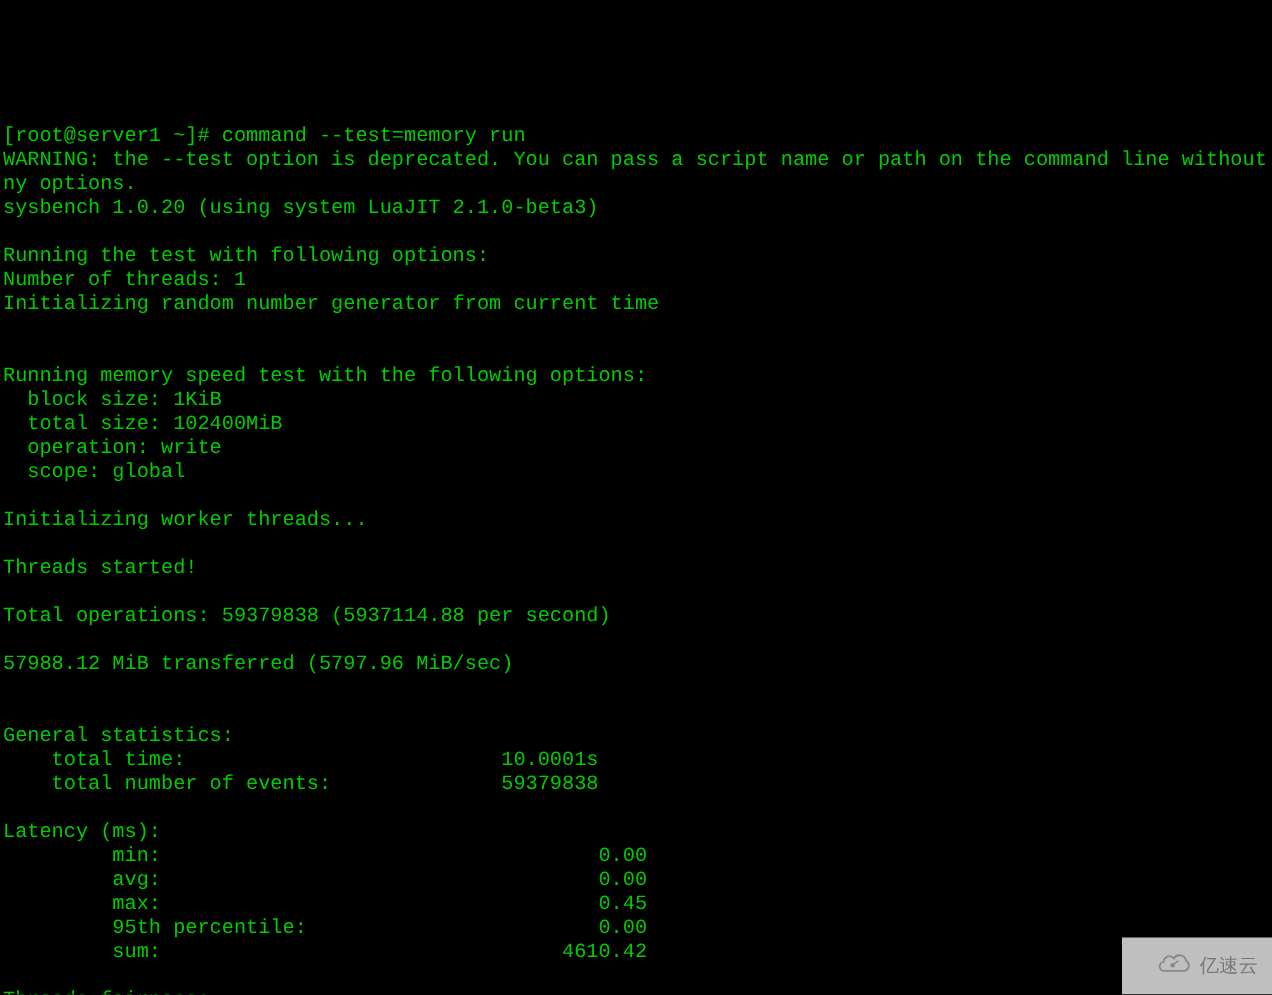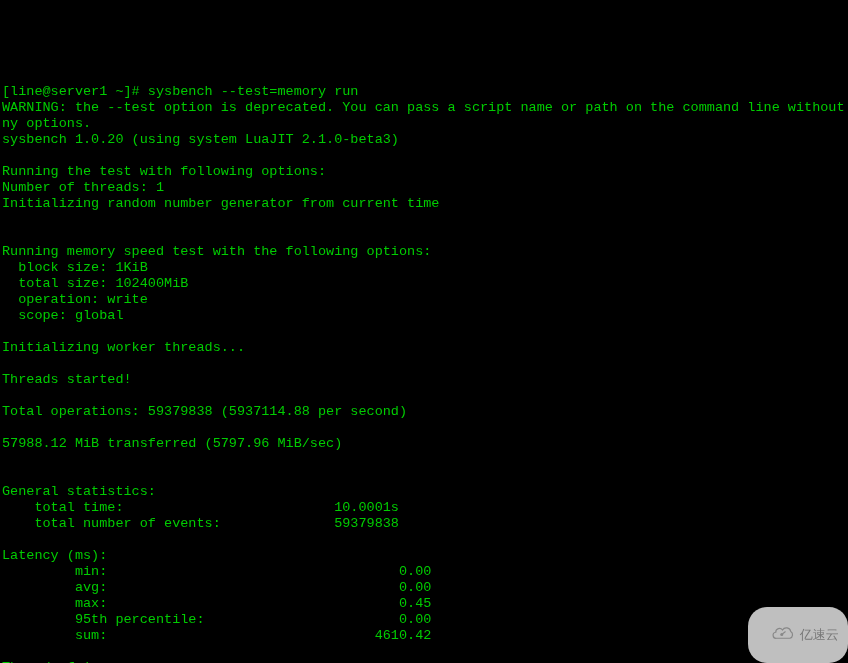--- a/index.html
+++ b/index.html
@@ -24,43 +24,42 @@
       white-space: pre;
     }
     .prompt-line {
       white-space: pre;
     }
     .watermark {
       position: absolute;
       bottom: 0;
       right: 0;
       width: 100px;
-      height: 56px;
+      height: 38px;
       background: rgba(255,255,255,0.75);
       display: flex;
       align-items: center;
       justify-content: center;
       gap: 4px;
       font-family: sans-serif;
       color: #777;
       font-size: 13px;
-      border-radius: 19px;
     }
     .watermark svg {
       width: 24px;
       height: 18px;
     }
   </style>
 </head>
 <body>
 
 
 
 <div class="terminal">
-<span class="prompt-line">[line@server1 ~]# sysbench --test=memory run</span>
+<span class="prompt-line">[root@server1 ~]# command --test=memory run</span>
 <div id="output-body">WARNING: the --test option is deprecated. You can pass a script name or path on the command line without a
 ny options.
 sysbench 1.0.20 (using system LuaJIT 2.1.0-beta3)
 
 Running the test with following options:
 Number of threads: 1
 Initializing random number generator from current time
 
 
 Running memory speed test with the following options:

